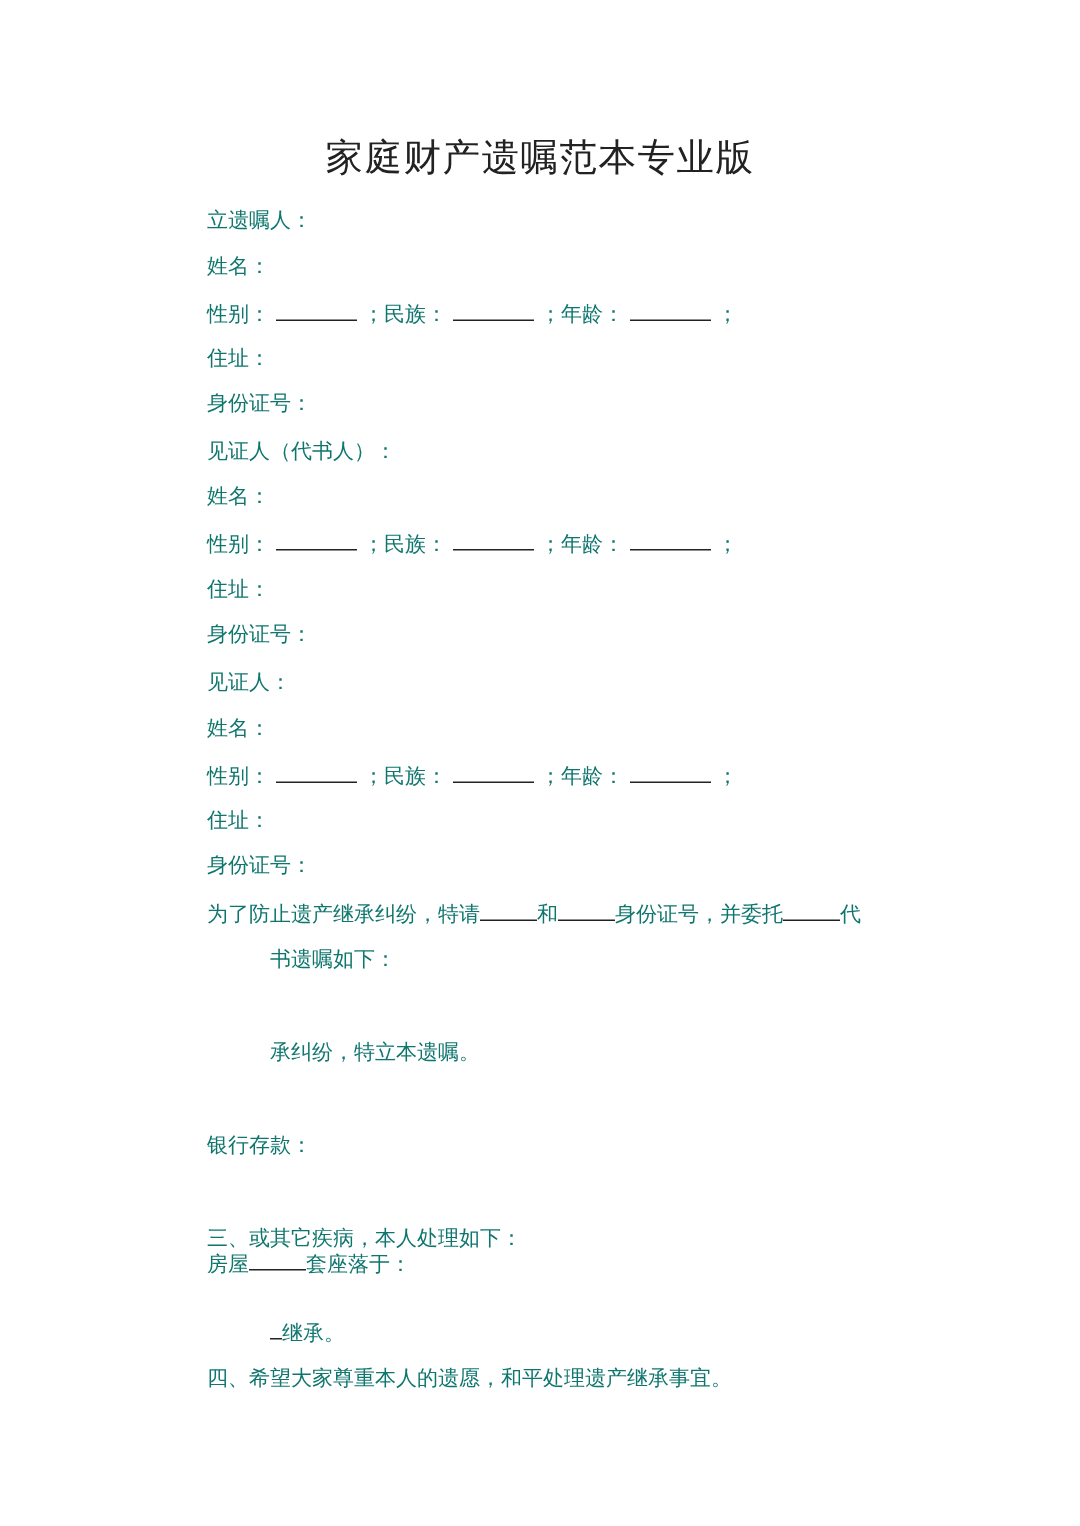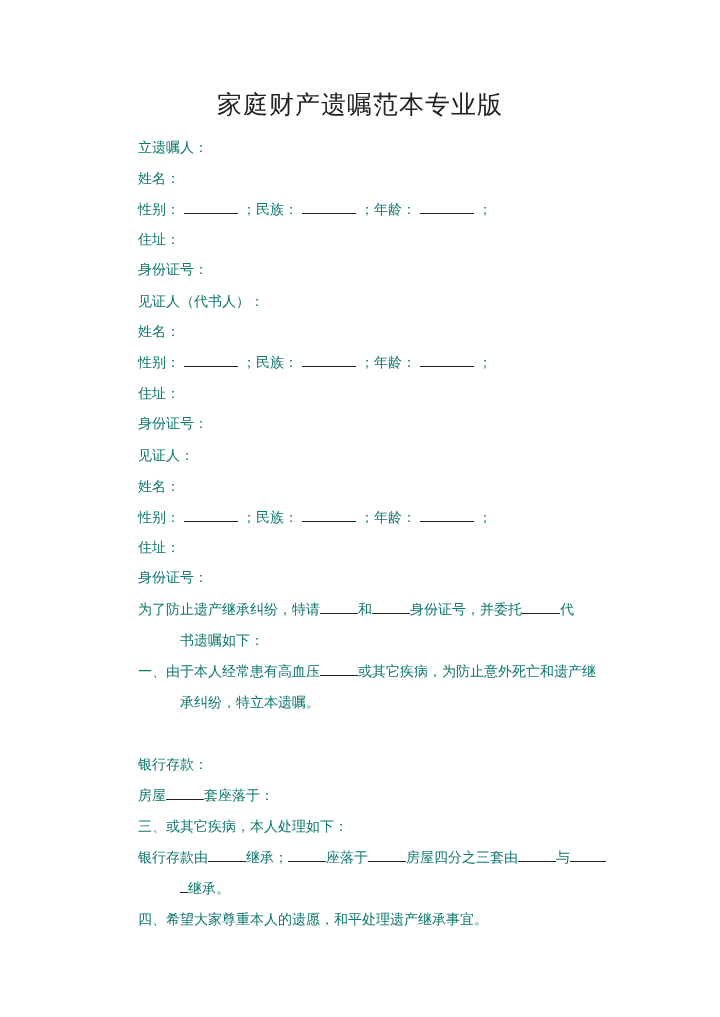--- a/index.html
+++ b/index.html
@@ -45,33 +45,27 @@
     <span>性别：</span><span class="blank b56"></span><span>；民族：</span><span class="blank b56"></span><span>；年龄：</span><span class="blank b56"></span><span>；</span>
   </div>
   <div class="line" style="top:538px">住址：</div>
   <div class="line" style="top:568px">身份证号：</div>
 
   <div class="line" style="top:600px">
     <span>为了防止遗产继承纠纷，特请</span><span class="blank b38"></span><span>和</span><span class="blank b38"></span><span>身份证号，并委托</span><span class="blank b38"></span><span>代</span>
   </div>
   <div class="line flush" style="top:631px">书遗嘱如下：</div>
 
-  <div class="line" style="top:662px">
-    <span>一、由于本人经常患有高血压</span><span class="blank b38"></span><span>或其它疾病，为防止意外死亡和遗产继</span>
-  </div>
   <div class="line flush" style="top:693px">承纠纷，特立本遗嘱。</div>
 
   <div class="line" style="top:755px">银行存款：</div>
-  <div class="line" style="top:786px">
+  <div class="line" style="top:833px">
     <span>房屋</span><span class="blank b38"></span><span>套座落于：</span>
   </div>
 
   <div class="line" style="top:817px">三、或其它疾病，本人处理如下：</div>
-  <div class="line" style="top:848px">
-    <span>银行存款由</span><span class="blank b38"></span><span>继承；</span><span class="blank b38"></span><span>座落于</span><span class="blank b38"></span><span>房屋四分之三套由</span><span class="blank b38"></span><span>与</span><span class="blank b36"></span>
-  </div>
   <div class="line flush" style="top:879px">
     <span class="blank b8"></span><span>继承。</span>
   </div>
 
   <div class="line" style="top:910px">四、希望大家尊重本人的遗愿，和平处理遗产继承事宜。</div>
 
 </div>
 
 </body></html>

